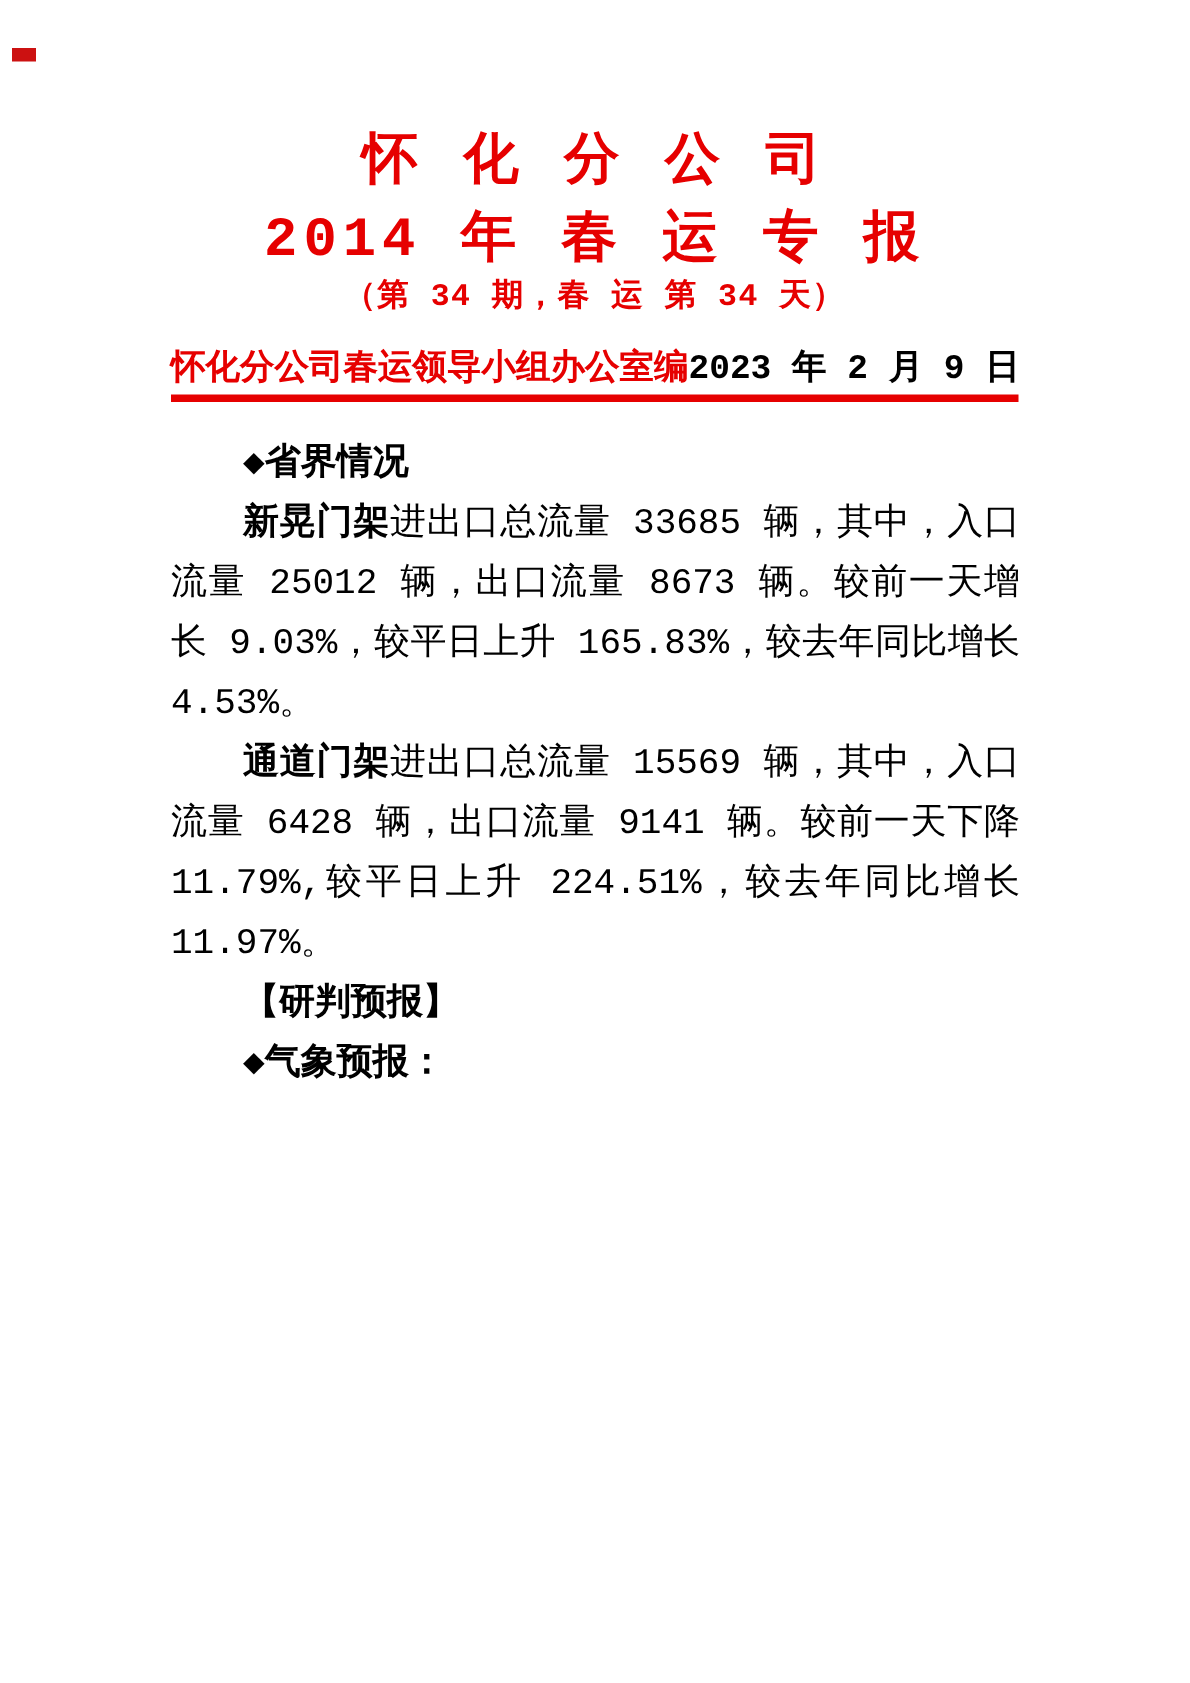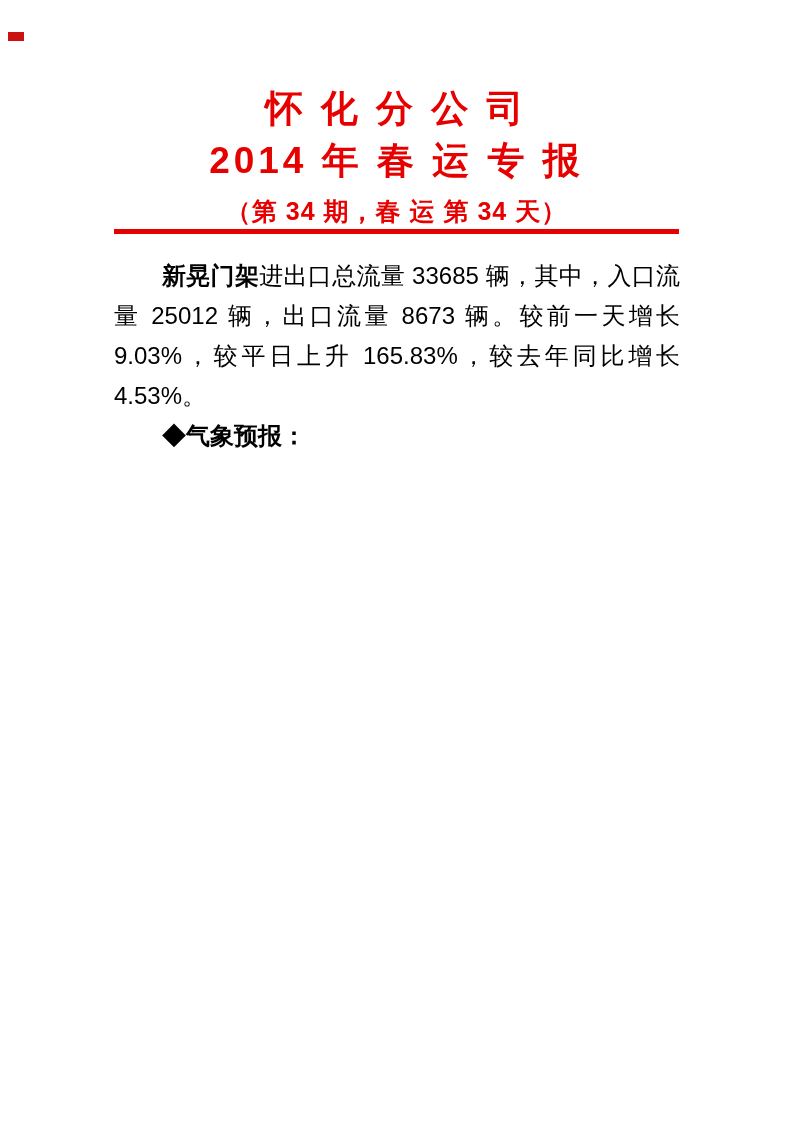--- a/index.html
+++ b/index.html
@@ -4,21 +4,21 @@
 <style>
   * { margin: 0; padding: 0; box-sizing: border-box; }
   html, body { background: #ffffff; }
   .page {
     position: relative;
     width: 793px;
     height: 929px;
     margin: 0 auto;
     background: #ffffff;
     overflow: hidden;
-    font-family: Liberation Sans, sans-serif;
+    font-family: Liberation Mono, monospace;
     color: #000000;
   }
   .corner-mark {
     position: absolute;
     left: 8px;
     top: 32px;
     width: 16px;
     height: 9px;
     background: #cc1111;
   }
@@ -26,24 +26,23 @@
   .title-line {
     color: #e60000;
     font-weight: bold;
     font-size: 37px;
     line-height: 46px;
     letter-spacing: 4px;
     white-space: nowrap;
   }
   .title-line.second { margin-top: 6px; }
   .issue-line {
-    margin-top: 12px;
     color: #e60000;
     font-weight: bold;
-    font-size: 25px;
+    font-size: 21px;
     line-height: 30px;
     letter-spacing: 1px;
     white-space: nowrap;
   }
   .editor-row {
     margin: 18px 114px 0 114px;
     display: flex;
     justify-content: space-between;
     align-items: baseline;
     text-align: left;
@@ -82,20 +81,27 @@
 <body>
 
 <div class="page">
   <div class="corner-mark"></div>
 
   <header class="doc-header">
     <div class="title-line first">怀 化 分 公 司</div>
     <div class="title-line second">2014 年 春 运 专 报</div>
     <div class="issue-line">（第 34 期，春 运 第 34 天）</div>
 
+    <div class="editor-row">
+      <span class="editor-label">怀化分公司春运领导小组办公室编</span>
+      <span class="issue-date">2023 年 2 月 9 日</span>
+    </div>
     <div class="red-rule"></div>
   </header>
 
   <main class="doc-body" id="doc-body">
+      <p class="sec-heading">◆省界情况</p>
       <p class="para"><span class="b">新晃门架</span><span class="">进出口总流量 33685 辆，其中，入口流量 25012 辆，出口流量 8673 辆。较前一天增长 9.03%，较平日上升 165.83%，较去年同比增长 4.53%。</span></p>
+      <p class="para"><span class="b">通道门架</span><span class="">进出口总流量 15569 辆，其中，入口流量 6428 辆，出口流量 9141 辆。较前一天下降 11.79%,较平日上升 224.51%，较去年同比增长 11.97%。</span></p>
+      <p class="sec-heading">【研判预报】</p>
       <p class="sec-heading">◆气象预报：</p>
     </main>
 </div>
 
 </body></html>

